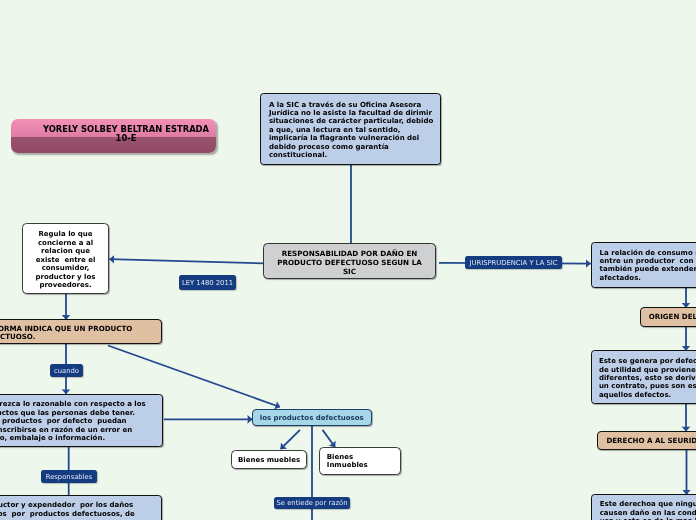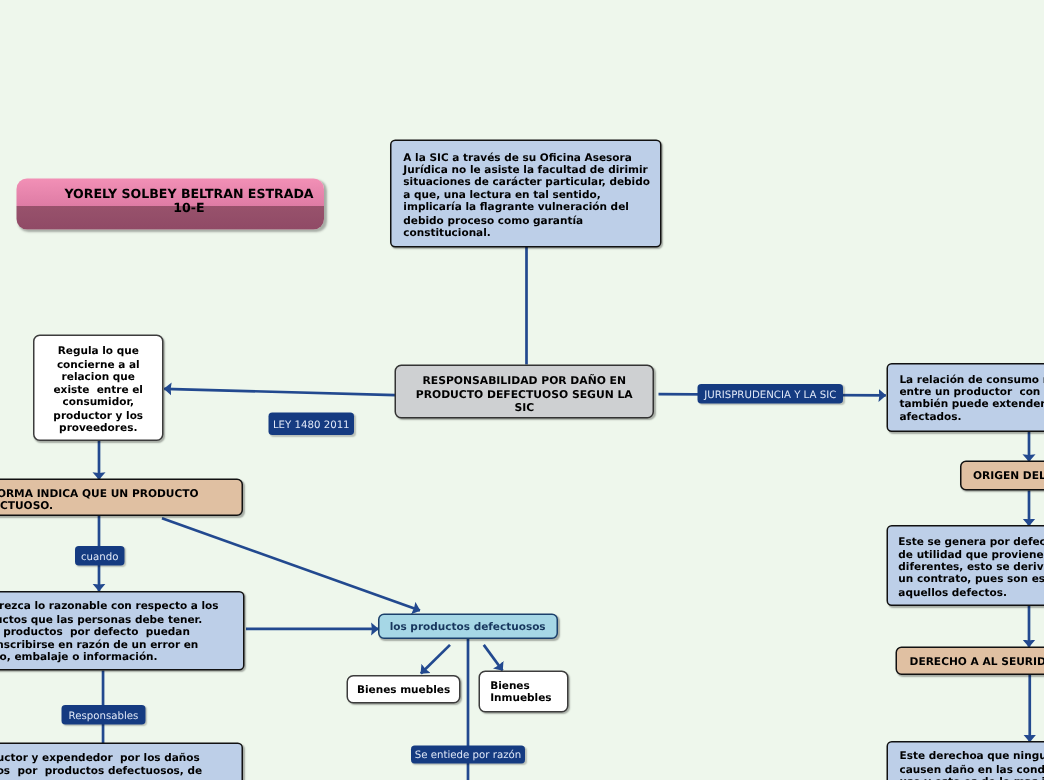--- a/index.html
+++ b/index.html
@@ -149,20 +149,20 @@
     <span>Responsables</span>
     </div>
 
   <div class="node n-blue" style="left:-38px;top:495px;width:200px;height:45px;padding:5.4px 0 0 7px;"><span>El productor y expendedor  por los daños
 causados  por  productos defectuosos, de</span></div>
 
   <div class="node n-white" style="left:230.9px;top:450.1px;width:76.3px;height:19.2px;padding:4.6px 0 0 0;"><span>Bienes muebles</span></div>
 
   <div class="node n-cyan" style="left:252px;top:408.6px;width:119.5px;height:17.5px;padding:4px 0 0 0;"><span>los productos defectuosos</span></div>
 
-  <div class="node n-white l" style="left:318.6px;top:447.1px;width:60px;height:27.9px;padding:4.8px 0 0 7.2px;"><span>Bienes
+  <div class="node n-white l" style="left:318.6px;top:447.1px;width:82px;height:27.9px;padding:4.8px 0 0 7.2px;"><span>Bienes
 Inmuebles</span></div>
 
   <div class="lbl" style="left:274px;top:497px;width:76px;height:12px;">
     <span>Se entiede por razón</span>
     </div>
 
 </div>
 
 </body></html>

